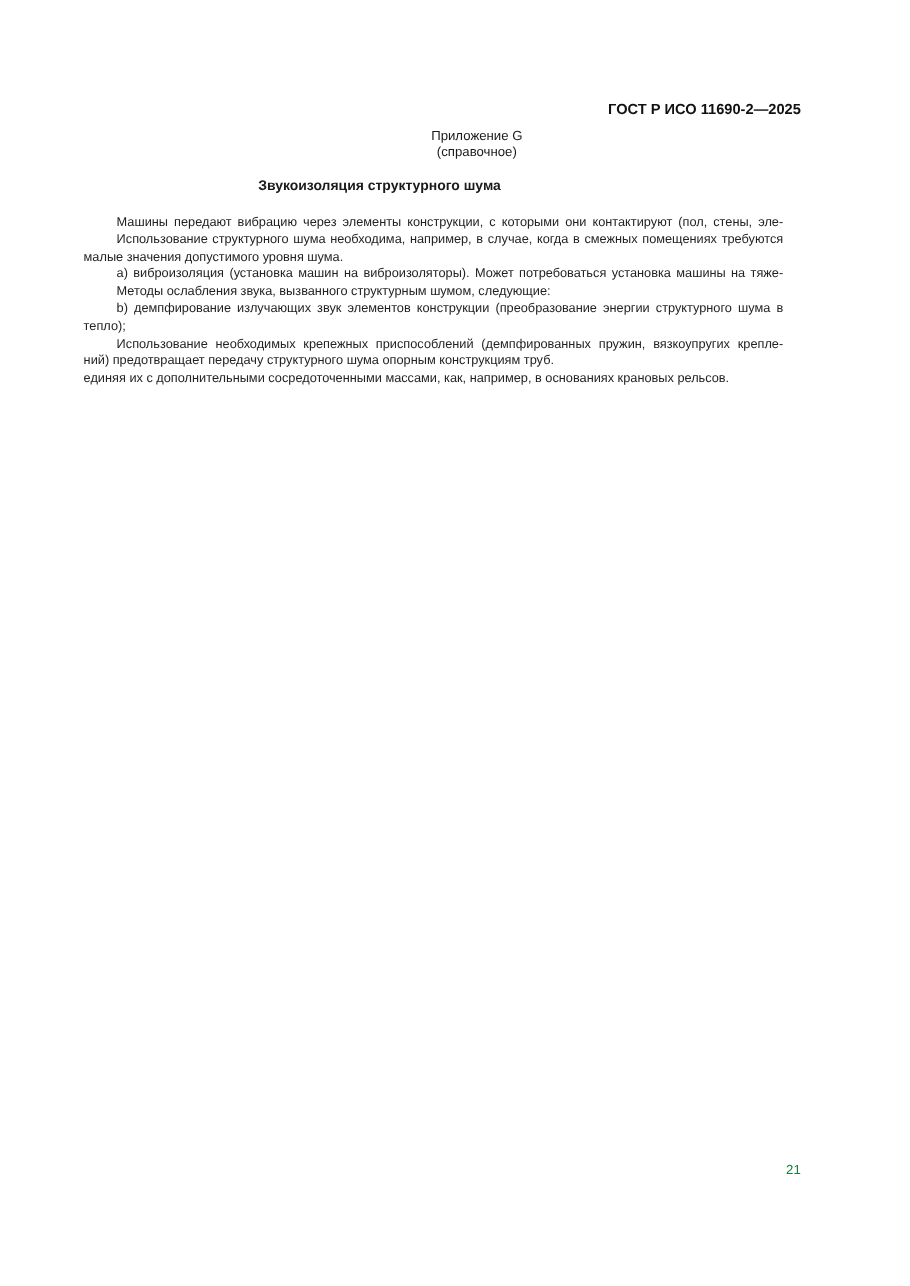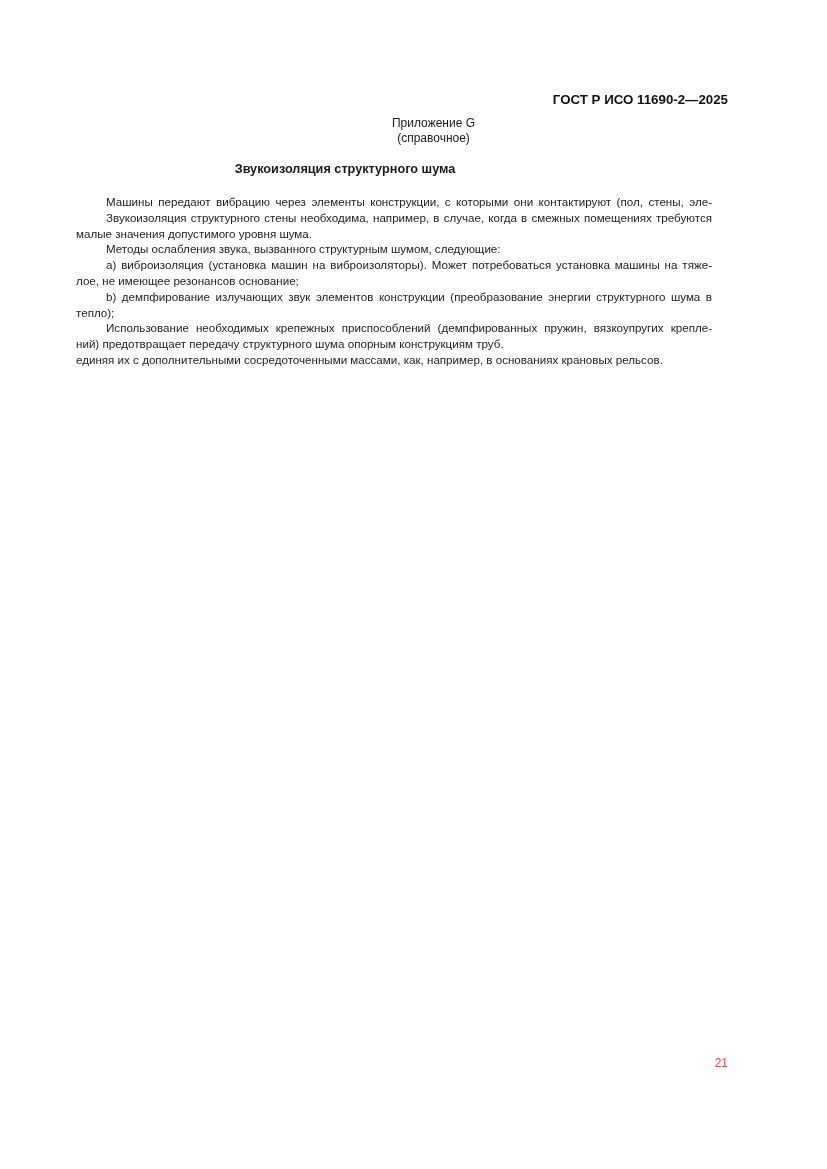--- a/index.html
+++ b/index.html
@@ -6,42 +6,41 @@
   body { width: 827px; height: 1169px; position: relative; overflow: hidden;
          font-family: "Liberation Sans", sans-serif; color: #1a1a1a; }
   .doc-code { position: absolute; top: 92px; right: 99px; font-size: 13.3px; font-weight: bold; color: #111; white-space: nowrap; }
   .annex-title { position: absolute; top: 116px; left: 0; width: 827px; text-align: center; font-size: 12px; font-weight: normal; line-height: 15px; padding-left: 20px; }
   .annex-title div { margin-left: 0; }
   .section-title { position: absolute; top: 162px; left: 0; width: 690px; text-align: center; font-size: 12.7px; font-weight: bold; }
   .body-text { position: absolute; top: 194px; left: 76px; width: 636px; font-size: 11.6px; line-height: 15.8px; color: #222; }
   .line { display: block; white-space: nowrap; height: 15.8px; }
   .line.just { text-align: justify; text-align-last: justify; white-space: normal; overflow: hidden; }
   .line.indent { padding-left: 30px; }
-  .page-number { position: absolute; top: 1056px; right: 99px; font-size: 12px; color: #ef4444; }
+  .page-number { position: absolute; top: 1056px; right: 99px; font-size: 12px; color: #15803d; }
 </style>
 </head>
 <body>
 
 <div>
   <div class="doc-code">ГОСТ Р ИСО 11690-2—2025</div>
 
   <div class="annex-title">
     <div>Приложение G</div>
     <div>(справочное)</div>
   </div>
 
   <div class="section-title">Звукоизоляция структурного шума</div>
 
   <div class="body-text">
     <span class="line indent just">Машины передают вибрацию через элементы конструкции, с которыми они контактируют (пол, стены, эле-</span>
-    <span class="line indent just">Звукоизоляция структурного стены необходима, например, в случае, когда в смежных помещениях требуются</span>
+    <span class="line indent just">Использование структурного шума необходима, например, в случае, когда в смежных помещениях требуются</span>
     <span class="line">малые значения допустимого уровня шума.</span>
+    <span class="line indent just">a) виброизоляция (установка машин на виброизоляторы). Может потребоваться установка машины на тяже-</span>
     <span class="line indent">Методы ослабления звука, вызванного структурным шумом, следующие:</span>
-    <span class="line indent just">a) виброизоляция (установка машин на виброизоляторы). Может потребоваться установка машины на тяже-</span>
-    <span class="line">лое, не имеющее резонансов основание;</span>
     <span class="line indent just">b) демпфирование излучающих звук элементов конструкции (преобразование энергии структурного шума в</span>
     <span class="line">тепло);</span>
     <span class="line indent just">Использование необходимых крепежных приспособлений (демпфированных пружин, вязкоупругих крепле-</span>
     <span class="line">ний) предотвращает передачу структурного шума опорным конструкциям труб.</span>
     <span class="line">единяя их с дополнительными сосредоточенными массами, как, например, в основаниях крановых рельсов.</span>
   </div>
 
   <div class="page-number">21</div>
 </div>
 

